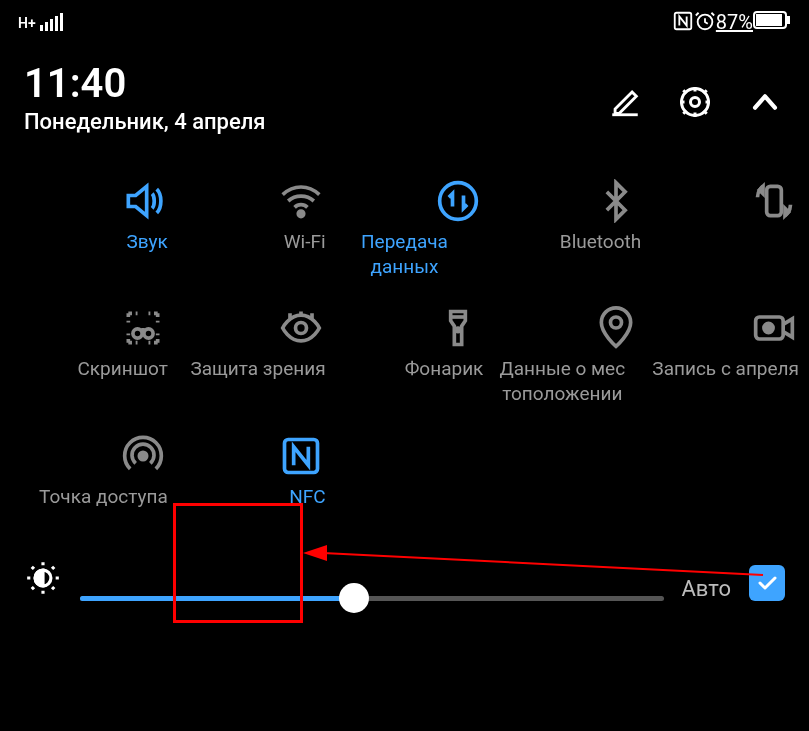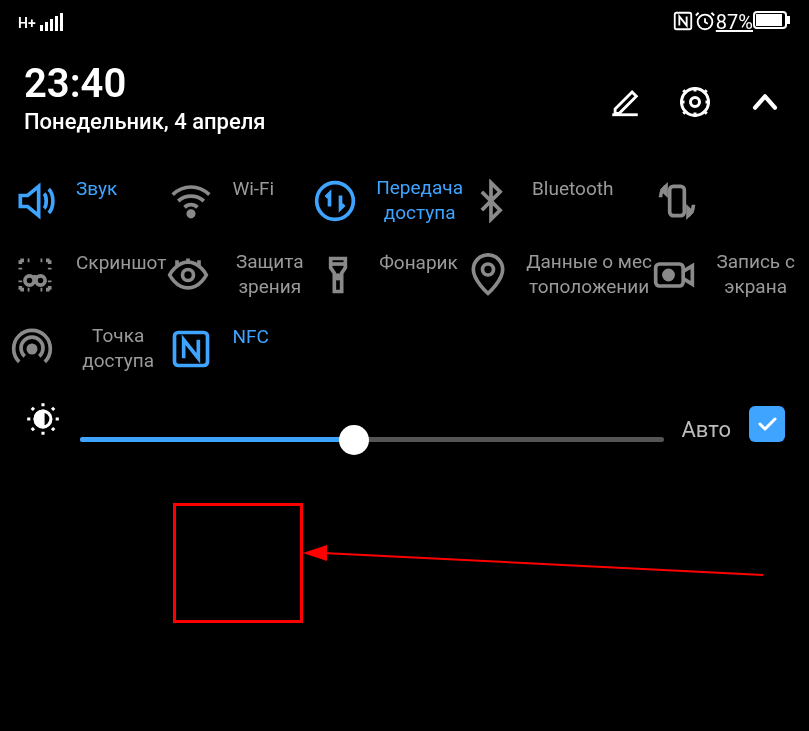--- a/index.html
+++ b/index.html
@@ -32,22 +32,23 @@
   .header-right { display: flex; align-items: center; gap: 30px; padding-top: 10px; }
   .icon-btn { width: 40px; height: 40px; display: flex; align-items: center; justify-content: center; cursor: pointer; }
   .grid {
     display: grid;
     grid-template-columns: repeat(5, 1fr);
     padding: 36px 10px 10px 10px;
     gap: 24px 0;
   }
   .tile {
     display: flex;
-    align-items: center;
-    gap: 16px;
+    flex-direction: column;
+    align-items: flex-end;
+    gap: 4px;
     cursor: pointer;
   }
   .tile .ticon { width: 50px; height: 50px; display: flex; align-items: center; justify-content: center; }
   .tile .tlabel { font-size: 19px; text-align: center; color: #9a9a9a; line-height: 1.3; min-height: 48px; }
   .tile.active .tlabel { color: #3ea4ff; }
   .tile.active svg { stroke: #3ea4ff; fill: none; }
   .tile.inactive svg { stroke: #8a8a8a; fill: none; }
   .highlight-box {
     position: absolute;
     border: 3px solid #ff0000;
@@ -135,21 +136,21 @@
         <rect x="1" y="2" width="32" height="16" rx="3" stroke="#fff" stroke-width="2" fill="none"></rect>
         <rect x="3" y="4" width="26" height="12" fill="#fff"></rect>
         <rect x="34" y="6" width="3" height="8" fill="#fff"></rect>
       </svg>
     </span>
   </div>
 </div>
 
 <div class="header">
   <div class="header-left">
-    <div class="time">23:40</div>
+    <div class="time">11:40</div>
     <div class="date">Понедельник, 4 апреля</div>
   </div>
   <div class="header-right">
     <div class="icon-btn">
       <svg width="34" height="34" viewBox="0 0 24 24" stroke="#fff" fill="none" stroke-width="2">
         <path d="M3 21h18"></path>
         <path d="M5 17 17 5l3 3L8 20H5v-3z"></path>
       </svg>
     </div>
     <div class="icon-btn">
@@ -192,21 +193,21 @@
     <div class="tlabel">Wi-Fi</div>
   </div>
 
   <div class="tile active">
     <div class="ticon">
       <svg width="44" height="44" viewBox="0 0 24 24" stroke="#3ea4ff" fill="none" stroke-width="2">
         <circle cx="12" cy="12" r="10"></circle>
         <path d="M9 15V8l-2 2M15 9v7l2-2"></path>
       </svg>
     </div>
-    <div class="tlabel">Передача доступа</div>
+    <div class="tlabel">Передача данных</div>
   </div>
 
   <div class="tile inactive">
     <div class="ticon">
       <svg width="44" height="44" viewBox="0 0 24 24" stroke="#8a8a8a" fill="none" stroke-width="2">
         <path d="M7 7l10 10-5 5V2l5 5L7 17"></path>
       </svg>
     </div>
     <div class="tlabel">Bluetooth</div>
   </div>
@@ -266,21 +267,21 @@
   </div>
 
   <div class="tile inactive">
     <div class="ticon">
       <svg width="44" height="44" viewBox="0 0 24 24" stroke="#8a8a8a" fill="none" stroke-width="2">
         <rect x="2" y="6" width="15" height="12" rx="2"></rect>
         <path d="M17 10l5-3v10l-5-3"></path>
         <circle cx="9" cy="12" r="2.5" fill="#8a8a8a"></circle>
       </svg>
     </div>
-    <div class="tlabel">Запись с экрана</div>
+    <div class="tlabel">Запись с апреля</div>
   </div>
 
   <div class="tile inactive">
     <div class="ticon">
       <svg width="44" height="44" viewBox="0 0 24 24" stroke="#8a8a8a" fill="none" stroke-width="2">
         <circle cx="12" cy="12" r="2" fill="#8a8a8a"></circle>
         <path d="M8 16a6 6 0 118 0"></path>
         <path d="M5 19a10 10 0 1114 0"></path>
       </svg>
     </div>

